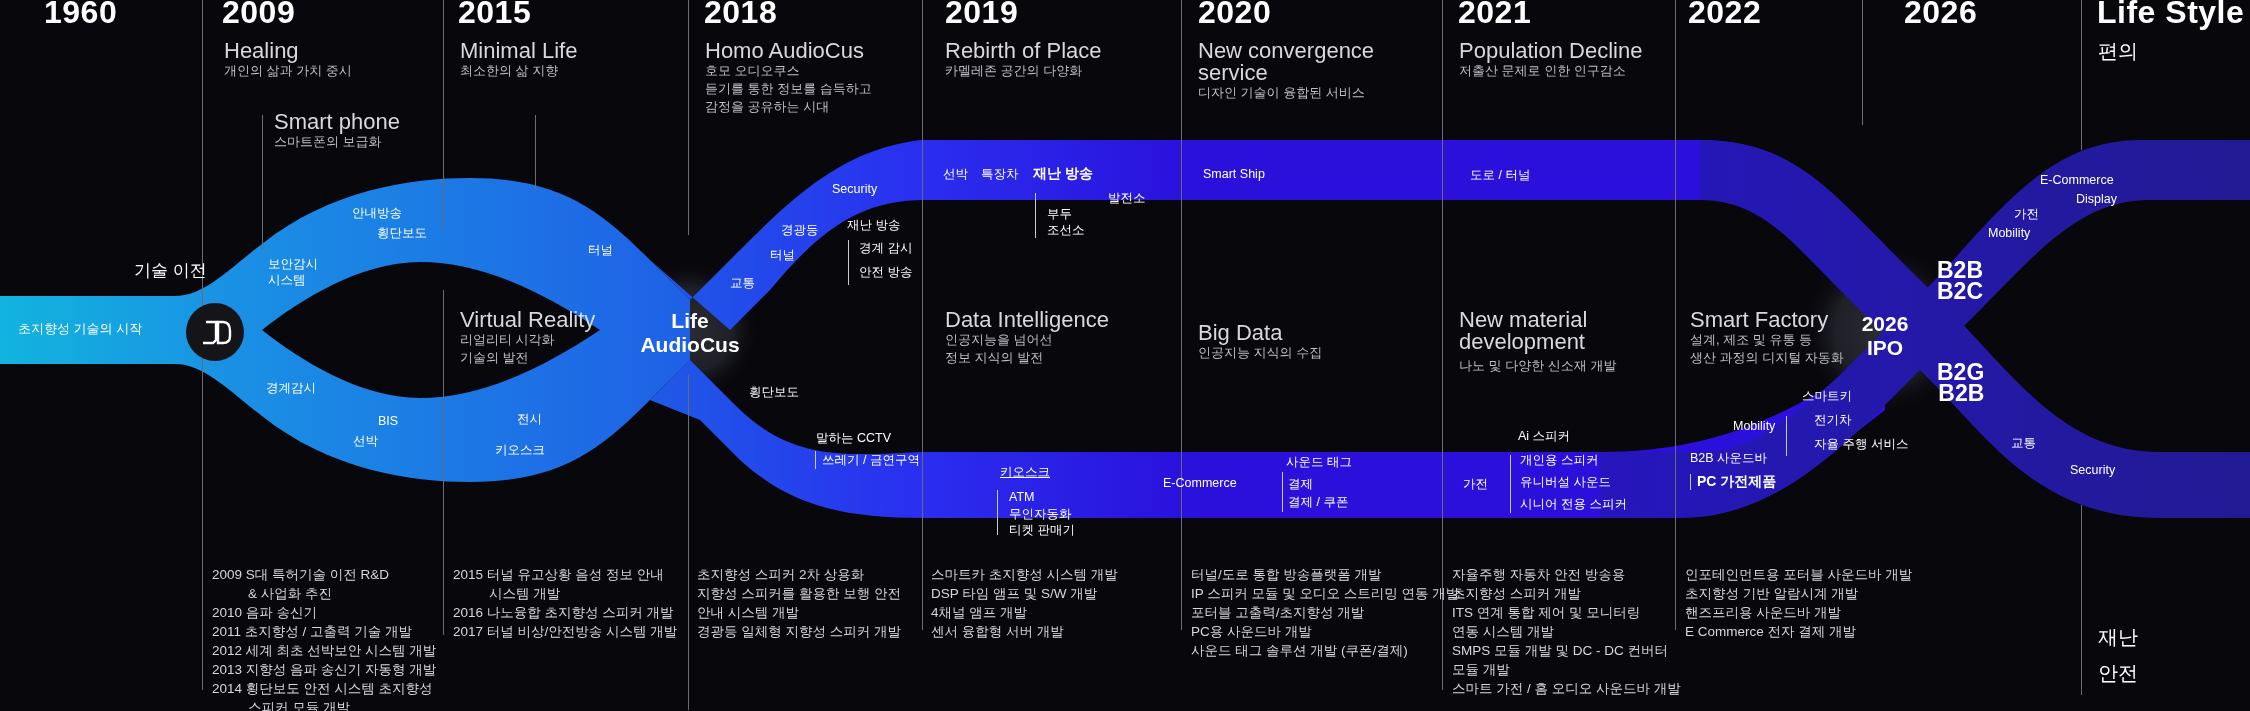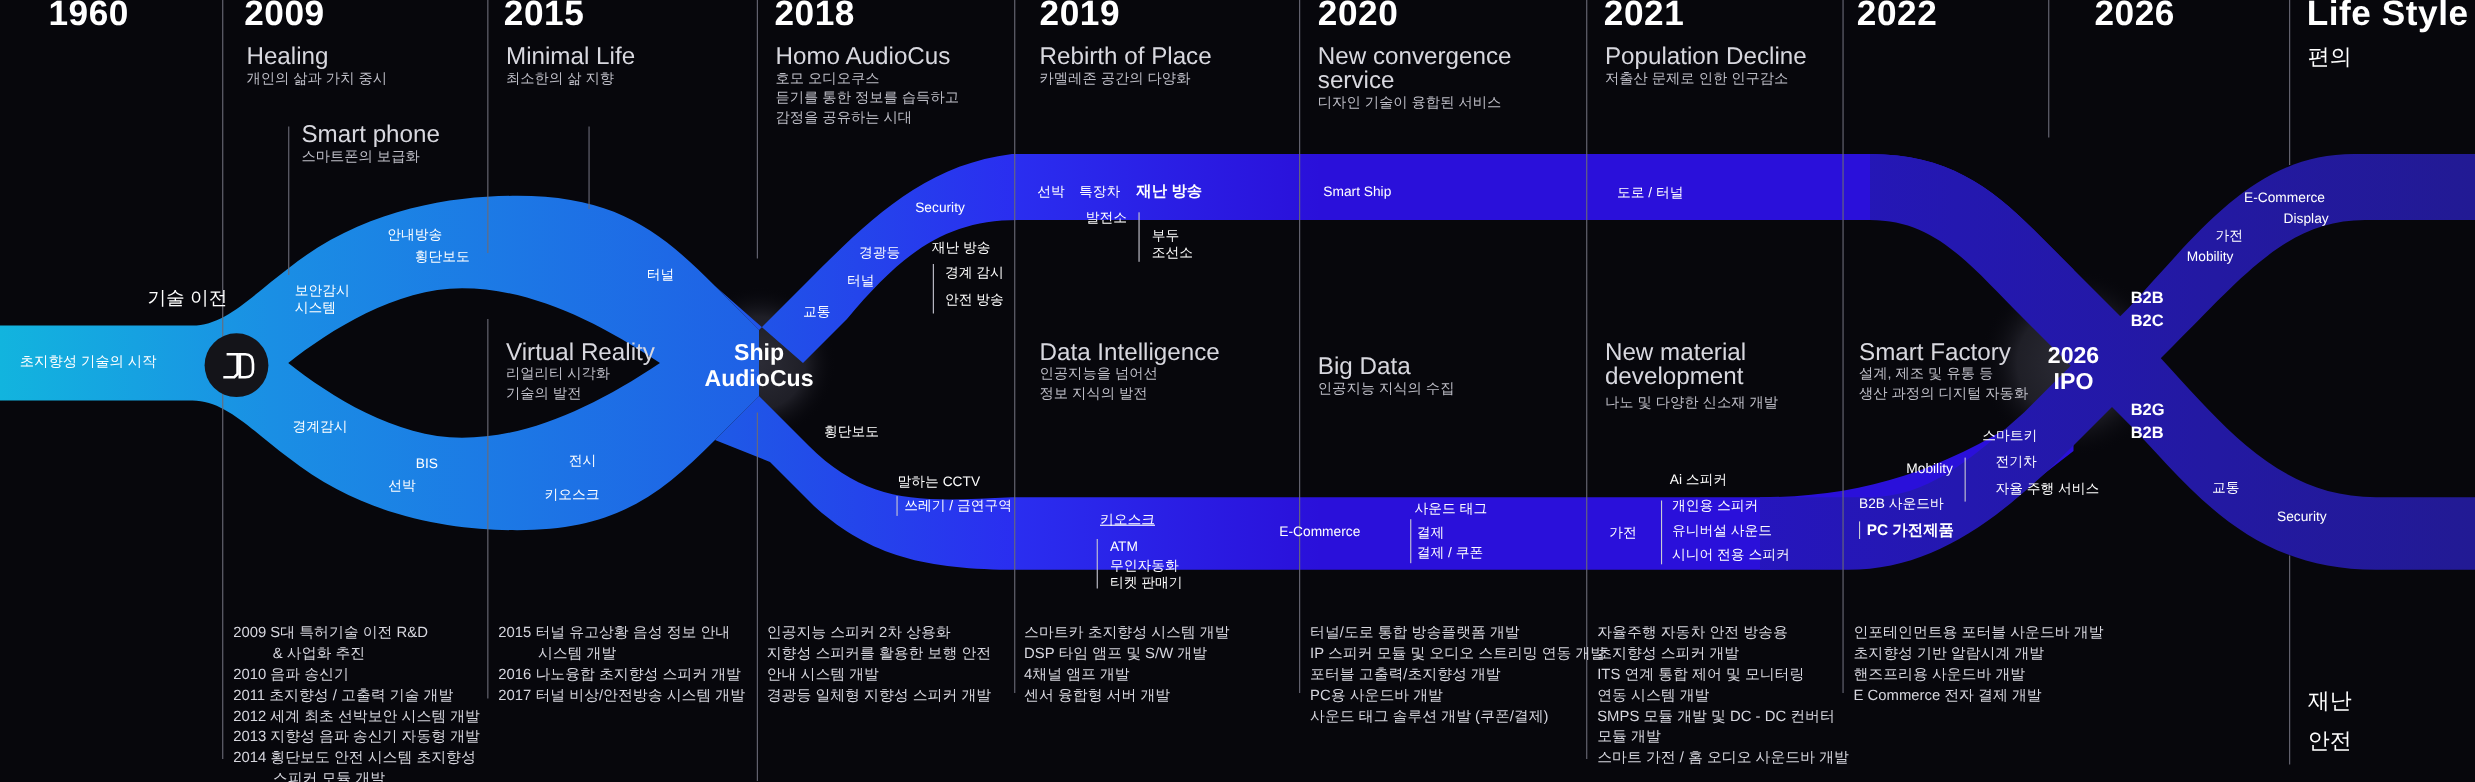--- a/index.html
+++ b/index.html
@@ -12,21 +12,21 @@
   #stage { position:absolute; left:0; top:0; width:2250px; height:711px; }
   #bands { position:absolute; left:0; top:0; width:2250px; height:711px; }
   .vline { position:absolute; width:1px; background:#6b6b78; }
   .abs { position:absolute; white-space:nowrap; }
   .year { font-size:32px; font-weight:bold; color:#fff; top:-6px; letter-spacing:0.5px; }
   .era-title { font-size:22px; color:#d8d8df; line-height:22px; }
   .era-sub { font-size:13px; color:#bfbfc8; line-height:18px; }
   .band-lbl { font-size:12.5px; color:#fff; }
   .band-lbl.bold { font-weight:bold; font-size:14px; }
   .hub { font-size:21px; font-weight:bold; color:#fff; text-align:center; line-height:24px; }
-  .bb { font-size:15px; font-weight:bold; color:#fff; line-height:21px; }
+  .bb { font-size:23px; font-weight:bold; color:#fff; line-height:21px;text-align:right; }
   .hist { font-size:13.5px; color:#d6d6de; line-height:19px; }
   .hist div { white-space:nowrap; }
   .hist .indent { padding-left:36px; }
   .side { font-size:20px; color:#fff; }
   .brace { position:absolute; width:1px; background:#c9c9d4; }
   .logo { position:absolute; left:186px; top:303px; width:58px; height:58px; border-radius:50%; background:#141419; }
 </style>
 </head>
 <body>
 
@@ -162,21 +162,21 @@
 
   <div class="abs band-lbl" style="left:18px;top:320px;font-size:13px">초지향성 기술의 시작</div>
   <div class="abs band-lbl" style="left:134px;top:259px;font-size:17px">기술 이전</div>
   <div class="logo">
     <svg width="58" height="58" viewBox="0 0 58 58">
       <path d="M20,19 L30,19 L30,37 L27,40 L17,40" stroke="#fff" stroke-width="2.4" fill="none"></path>
       <path d="M32,19 L37,19 C42,19 44,22 44,28 L44,33 C44,38 42,40 37,40 L32,40 Z" stroke="#fff" stroke-width="2.4" fill="none"></path>
     </svg>
   </div>
   <div class="abs hub" style="left:640px;top:309px;width:100px">
-    <div>Ship</div>
+    <div>Life</div>
     <div>AudioCus</div>
   </div>
   <div class="abs hub" style="left:1840px;top:312px;width:90px">
     <div>2026</div>
     <div>IPO</div>
   </div>
   <div class="abs bb" style="left:1937px;top:260px">
     <div>B2B</div>
     <div>B2C</div>
   </div>
@@ -203,21 +203,21 @@
   <div class="abs band-lbl" style="left:730px;top:275px">교통</div>
   <div class="abs band-lbl" style="left:847px;top:217px">재난 방송</div>
   <div class="brace" style="left:848px;top:240px;height:45px"></div>
   <div class="abs band-lbl" style="left:859px;top:240px">경계 감시</div>
   <div class="abs band-lbl" style="left:859px;top:264px">안전 방송</div>
 
   <div class="abs band-lbl" style="left:943px;top:166px">선박</div>
   <div class="abs band-lbl" style="left:981px;top:166px">특장차</div>
   <div class="abs band-lbl bold" style="left:1033px;top:165px">재난 방송</div>
   <div class="brace" style="left:1035px;top:193px;height:45px"></div>
-  <div class="abs band-lbl" style="left:987px;top:190px">발전소</div>
+  <div class="abs band-lbl" style="left:1108px;top:190px">발전소</div>
   <div class="abs band-lbl" style="left:1047px;top:206px">부두</div>
   <div class="abs band-lbl" style="left:1047px;top:222px">조선소</div>
   <div class="abs band-lbl" style="left:1203px;top:167px">Smart Ship</div>
   <div class="abs band-lbl" style="left:1470px;top:167px">도로 / 터널</div>
 
   <div class="abs band-lbl" style="left:749px;top:384px">횡단보도</div>
   <div class="abs band-lbl" style="left:816px;top:430px">말하는 CCTV</div>
   <div class="brace" style="left:815px;top:451px;height:18px"></div>
   <div class="abs band-lbl" style="left:822px;top:452px">쓰레기 / 금연구역</div>
 
@@ -263,21 +263,21 @@
     <div>2014 횡단보도 안전 시스템 초지향성</div>
     <div class="indent">스피커 모듈 개발</div>
   </div>
   <div class="abs hist" style="left:453px;top:565px">
     <div>2015 터널 유고상황 음성 정보 안내</div>
     <div class="indent">시스템 개발</div>
     <div>2016 나노융합 초지향성 스피커 개발</div>
     <div>2017 터널 비상/안전방송 시스템 개발</div>
   </div>
   <div class="abs hist" style="left:697px;top:565px">
-    <div>인공지능 스피커 2차 상용화</div>
+    <div>초지향성 스피커 2차 상용화</div>
     <div>지향성 스피커를 활용한 보행 안전</div>
     <div>안내 시스템 개발</div>
     <div>경광등 일체형 지향성 스피커 개발</div>
   </div>
   <div class="abs hist" style="left:931px;top:565px">
     <div>스마트카 초지향성 시스템 개발</div>
     <div>DSP 타임 앰프 및 S/W 개발</div>
     <div>4채널 앰프 개발</div>
     <div>센서 융합형 서버 개발</div>
   </div>

